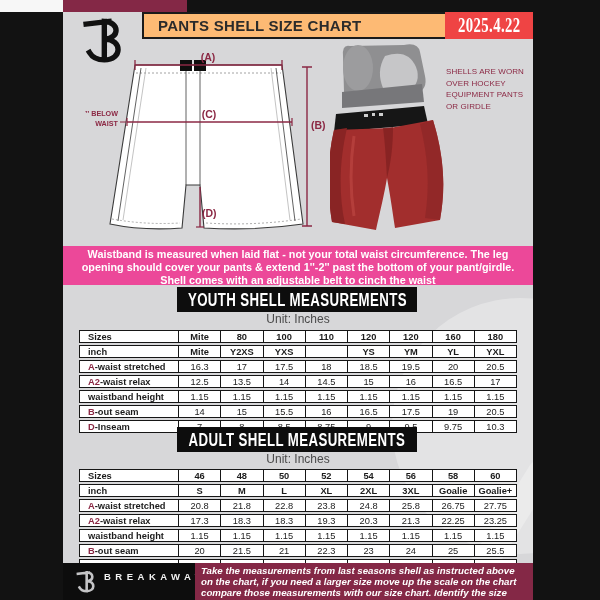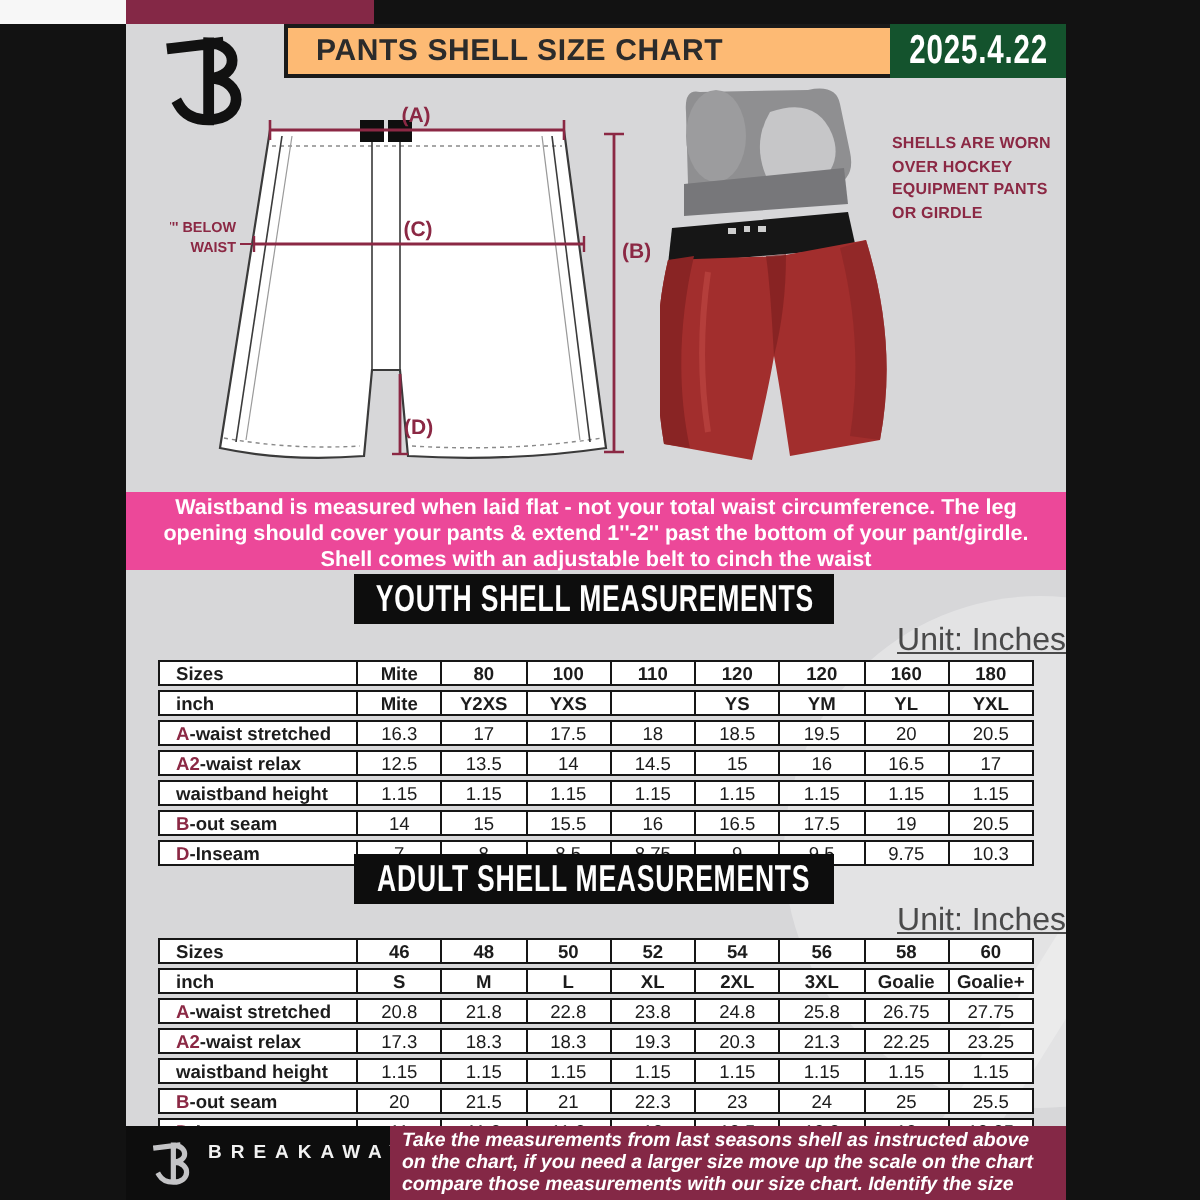--- a/index.html
+++ b/index.html
@@ -13,36 +13,36 @@
   #strip-top-black{left:187px;top:0;width:413px;height:12px;}
   #strip-left{left:0;top:12px;width:63px;height:588px;}
   #strip-right{left:533px;top:12px;width:67px;height:588px;}
   
   .watermark{position:absolute;background:rgba(255,255,255,0.30);border-radius:50%;}
   .watermark-bar{position:absolute;background:rgba(255,255,255,0.28);transform:rotate(32deg);border-radius:8px;}
   
   #title-box{left:142px;top:12px;width:301px;height:23px;background:#fdba74;
     border:2px solid #1a1a1a;display:flex;align-items:center;padding-left:14px;
     font-size:15px;font-weight:600;color:#2b2b2b;letter-spacing:0.3px;}
-  #date-box{left:445px;top:12px;width:88px;height:27px;background:#14532d;
-    display:flex;align-items:center;justify-content:center;color:#fff;}
+  #date-box{left:445px;top:12px;width:88px;height:27px;background:#ef4444;
+    display:flex;align-items:center;justify-content:center;color:#fff;font-family:Liberation Serif, serif;}
   .condensed{display:inline-block;transform:scale(0.78,1.1);font-weight:700;letter-spacing:0.5px;white-space:nowrap;}
   #date-box .condensed{font-size:18px;transform:scale(0.82,1.12);}
   
   #shell-note{left:446px;top:66px;width:84px;color:#8B2844;font-size:8px;
-    font-weight:700;line-height:11.5px;letter-spacing:0.1px;}
+    font-weight:400;line-height:11.5px;letter-spacing:0.1px;}
   
   #info-banner{left:63px;top:246px;width:470px;height:39px;background:#ec4899;
     color:#fff;text-align:center;font-size:10.8px;font-weight:700;line-height:13px;padding-top:2px;box-sizing:border-box;}
   
   .section-banner{position:absolute;width:240px;height:25px;background:#0d0d0d;border-radius:0;
     display:flex;align-items:center;justify-content:center;color:#fff;}
   .section-banner .condensed{font-size:17px;}
-  .unit{position:absolute;left:63px;width:470px;text-align:right;
-    font-size:16px;color:#4a4a4a;font-weight:500;text-decoration:underline;}
+  .unit{position:absolute;left:63px;width:470px;text-align:center;
+    font-size:12px;color:#4a4a4a;font-weight:500;}
   
   table.meas{border-collapse:separate;border-spacing:0 2px;width:438px;
     table-layout:fixed;font-size:9.3px;color:#1c1c1c;position:absolute;left:79px;}
   table.meas td{background:#fff;border:1px solid #161616;border-left:none;height:11px;
     text-align:center;padding:0 1px;overflow:hidden;white-space:nowrap;}
   table.meas td.lbl{border-left:1px solid #161616;text-align:left;padding-left:8px;font-weight:700;}
   table.meas td.hdr{font-weight:700;}
   table.meas .pfx{color:#8B2844;}
   
   #footer-black{left:63px;top:563px;width:470px;height:37px;background:#0d0d0d;}

